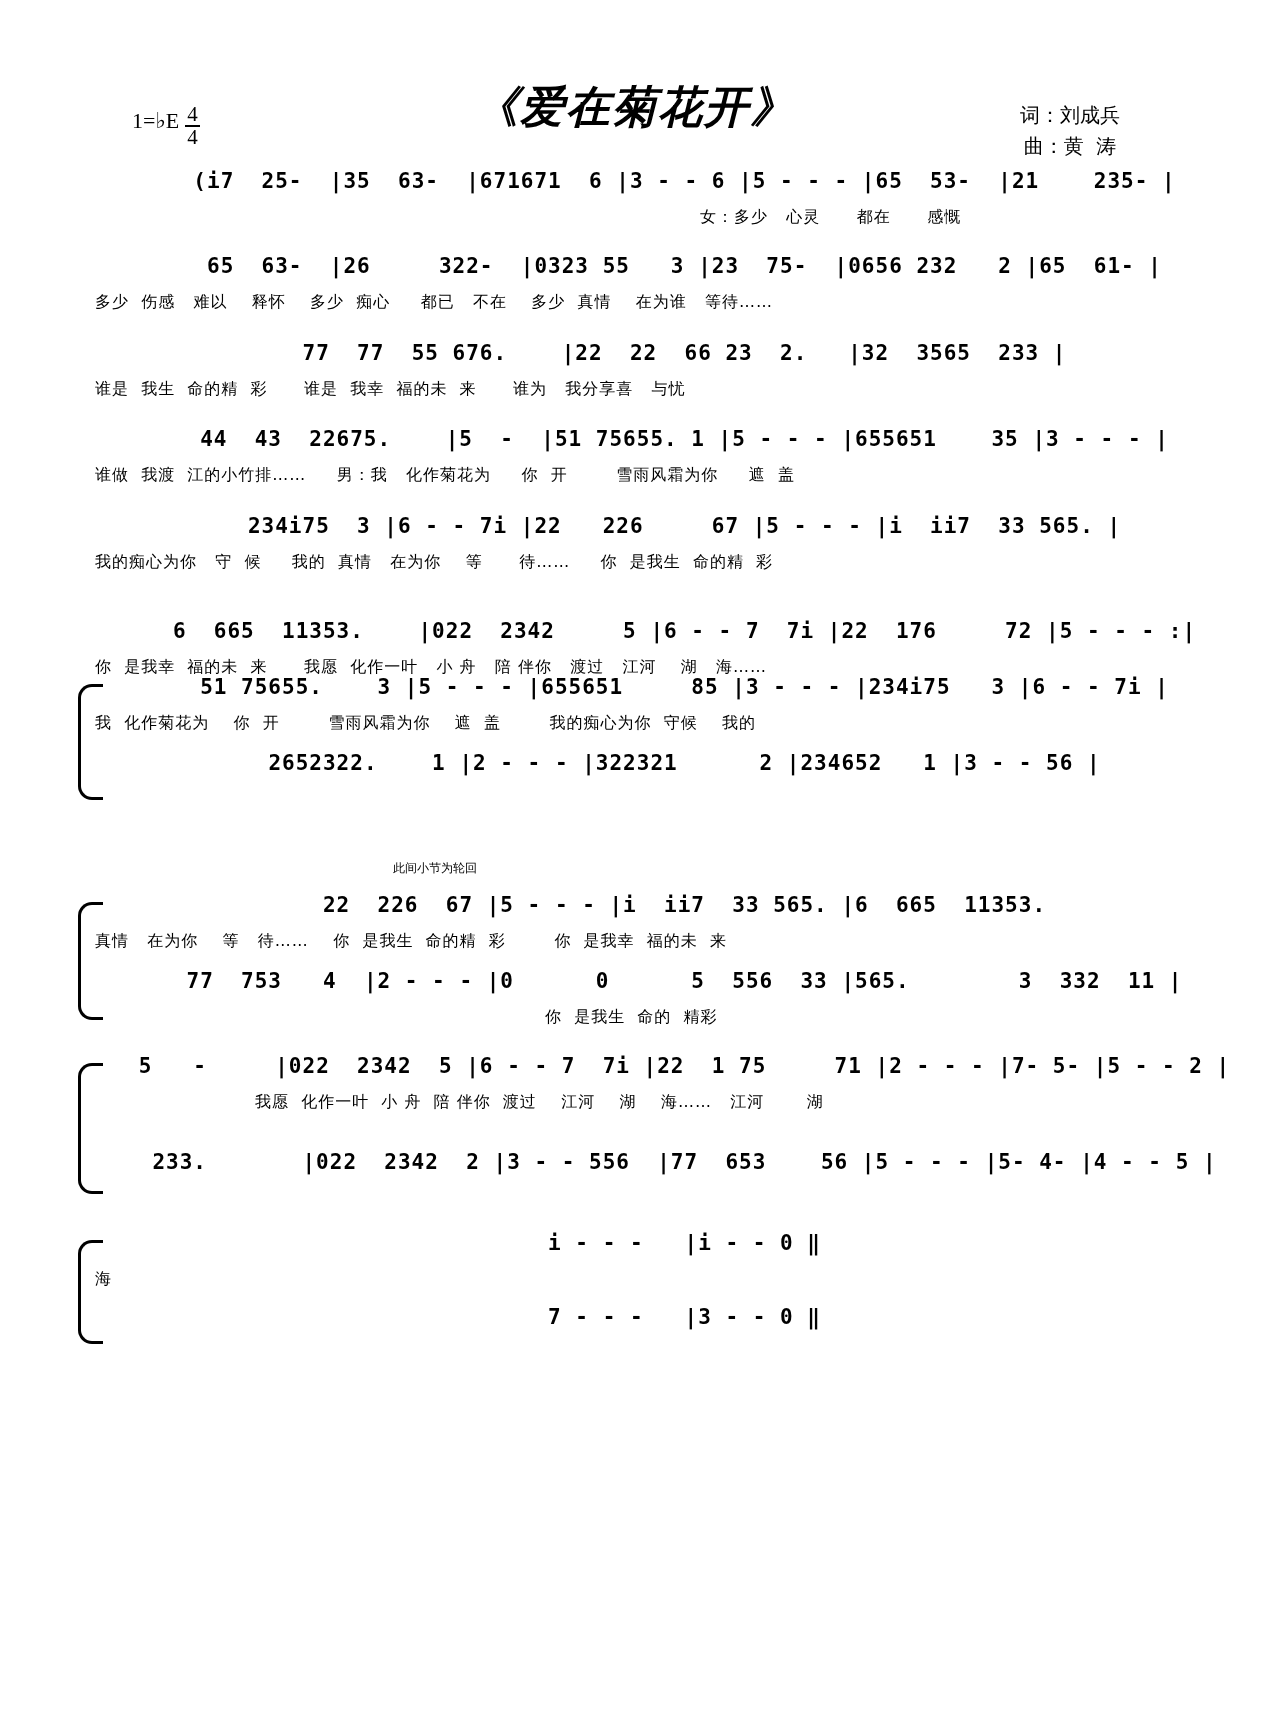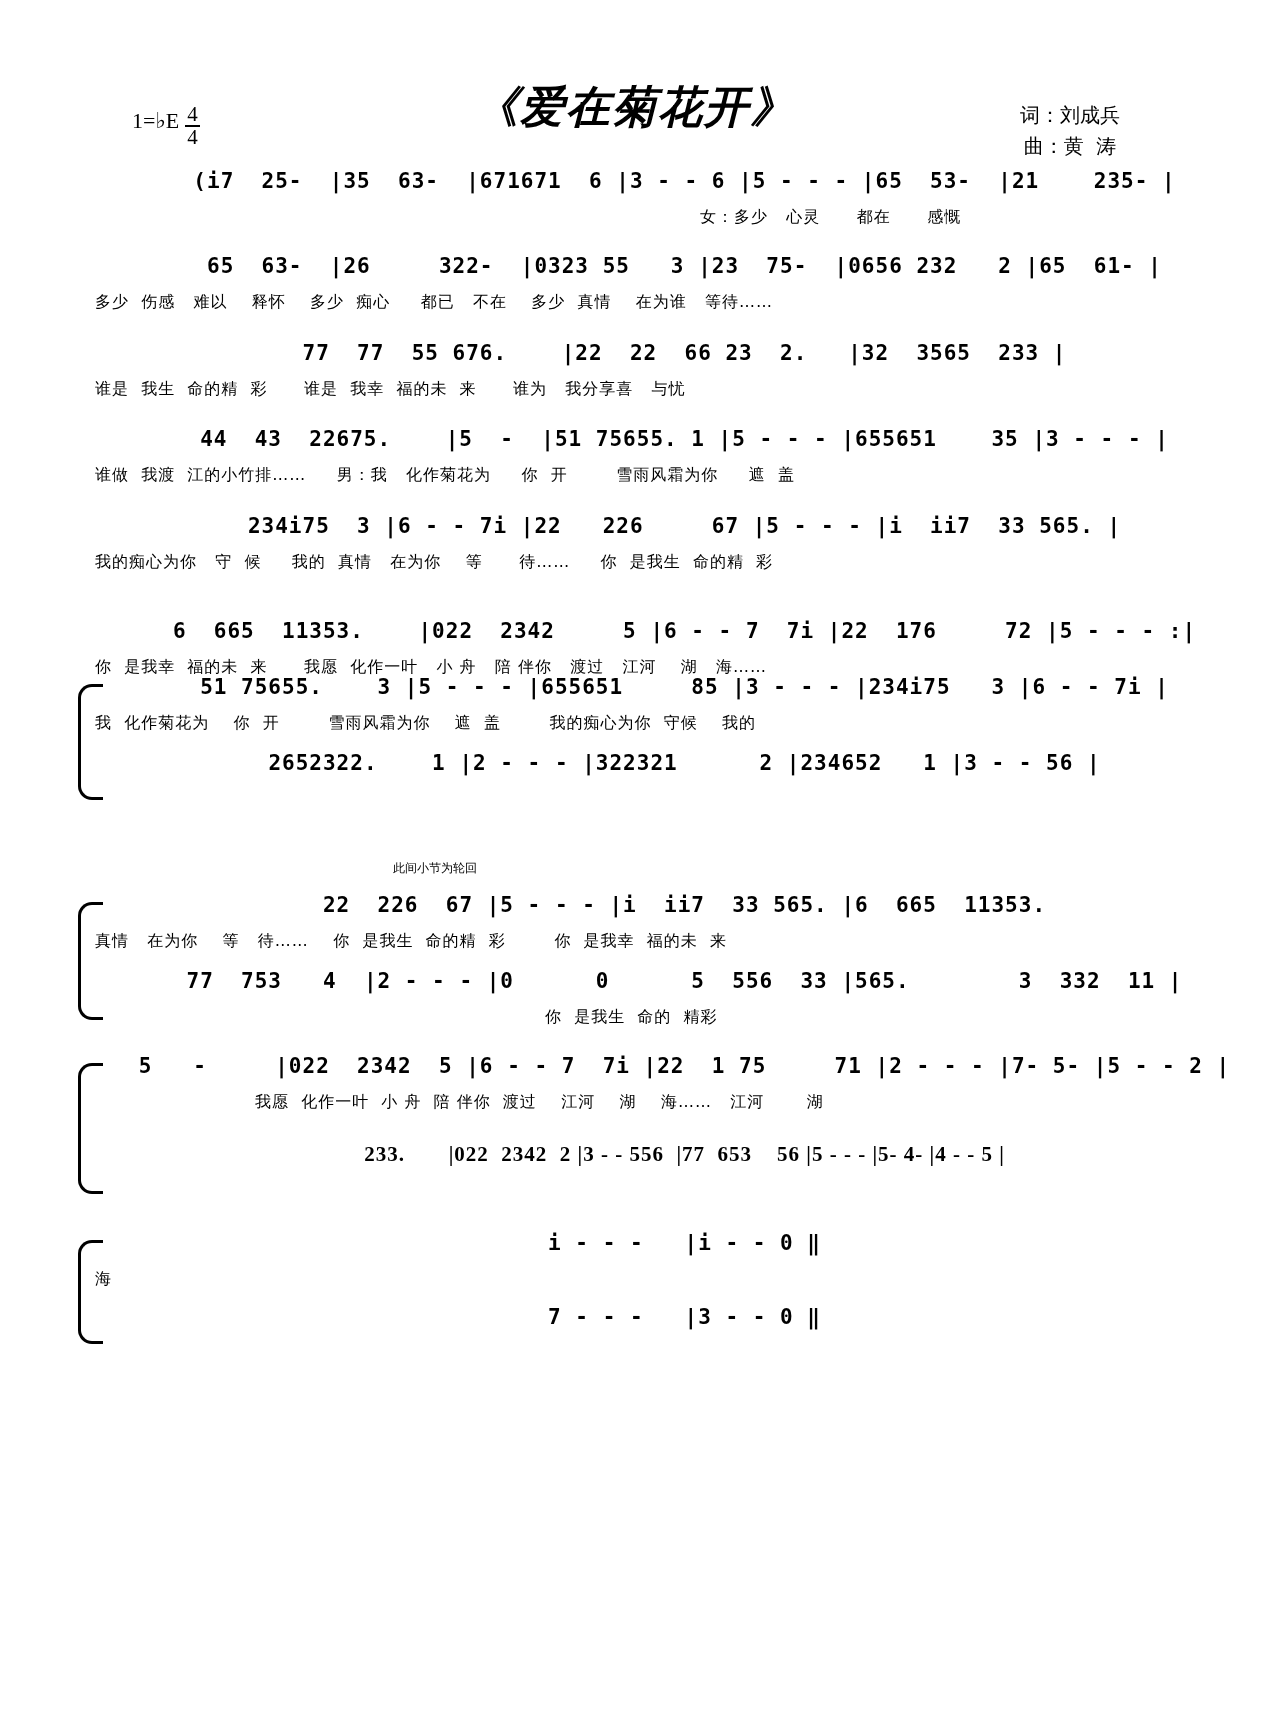--- a/index.html
+++ b/index.html
@@ -140,21 +140,21 @@
     <div class="melody">22  226  67 |5 - - - |i  ii7  33 565. |6  665  11353.</div>
     <div class="lyrics">真情   在为你    等   待……    你  是我生  命的精  彩        你  是我幸  福的未  来</div>
     <div class="melody" style="margin-top:20px;">77  753   4  |2 - - - |0      0      5  556  33 |565.        3  332  11 |</div>
     <div class="lyrics" style="padding-left:545px;">你  是我生  命的  精彩</div>
   </div>
 
   <div class="system" style="top:1055px;">
     <div class="brace" style="top:8px;height:125px;"></div>
     <div class="melody">5   -     |022  2342  5 |6 - - 7  7i |22  1 75     71 |2 - - - |7- 5- |5 - - 2 |</div>
     <div class="lyrics" style="padding-left:255px;">我愿  化作一叶  小 舟  陪 伴你  渡过    江河    湖    海……   江河       湖</div>
-    <div class="melody" style="margin-top:32px;font-family:Liberation Serif, serif;">233.       |022  2342  2 |3 - - 556  |77  653    56 |5 - - - |5- 4- |4 - - 5 |</div>
+    <div class="melody" style="margin-top:40px;">233.       |022  2342  2 |3 - - 556  |77  653    56 |5 - - - |5- 4- |4 - - 5 |</div>
   </div>
 
   <div class="system" style="top:1232px;">
     <div class="brace" style="top:8px;height:98px;"></div>
     <div class="melody">i - - -   |i - - 0 ‖</div>
     <div class="lyrics">海</div>
     <div class="melody" style="margin-top:18px;">7 - - -   |3 - - 0 ‖</div>
   </div>
 
 </div>

